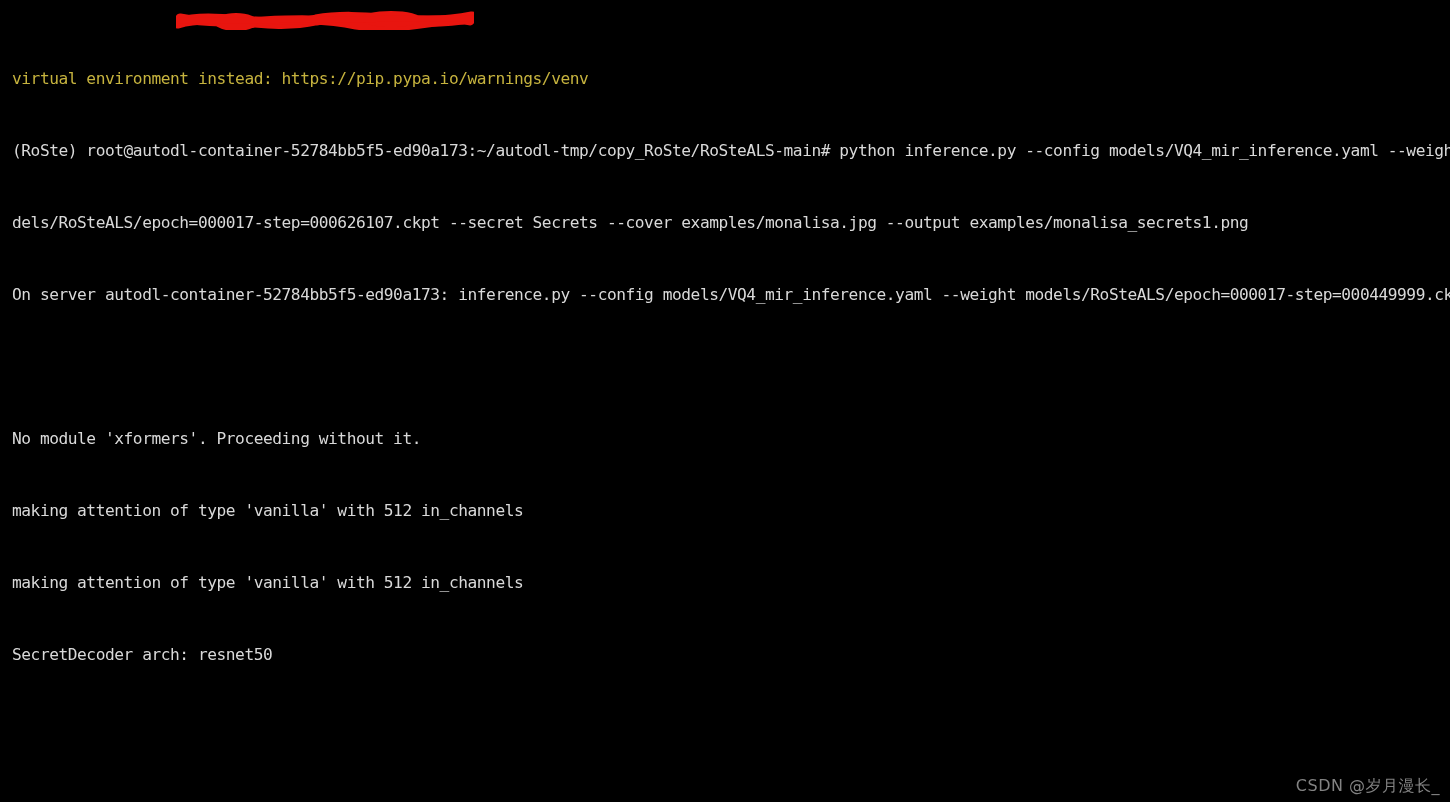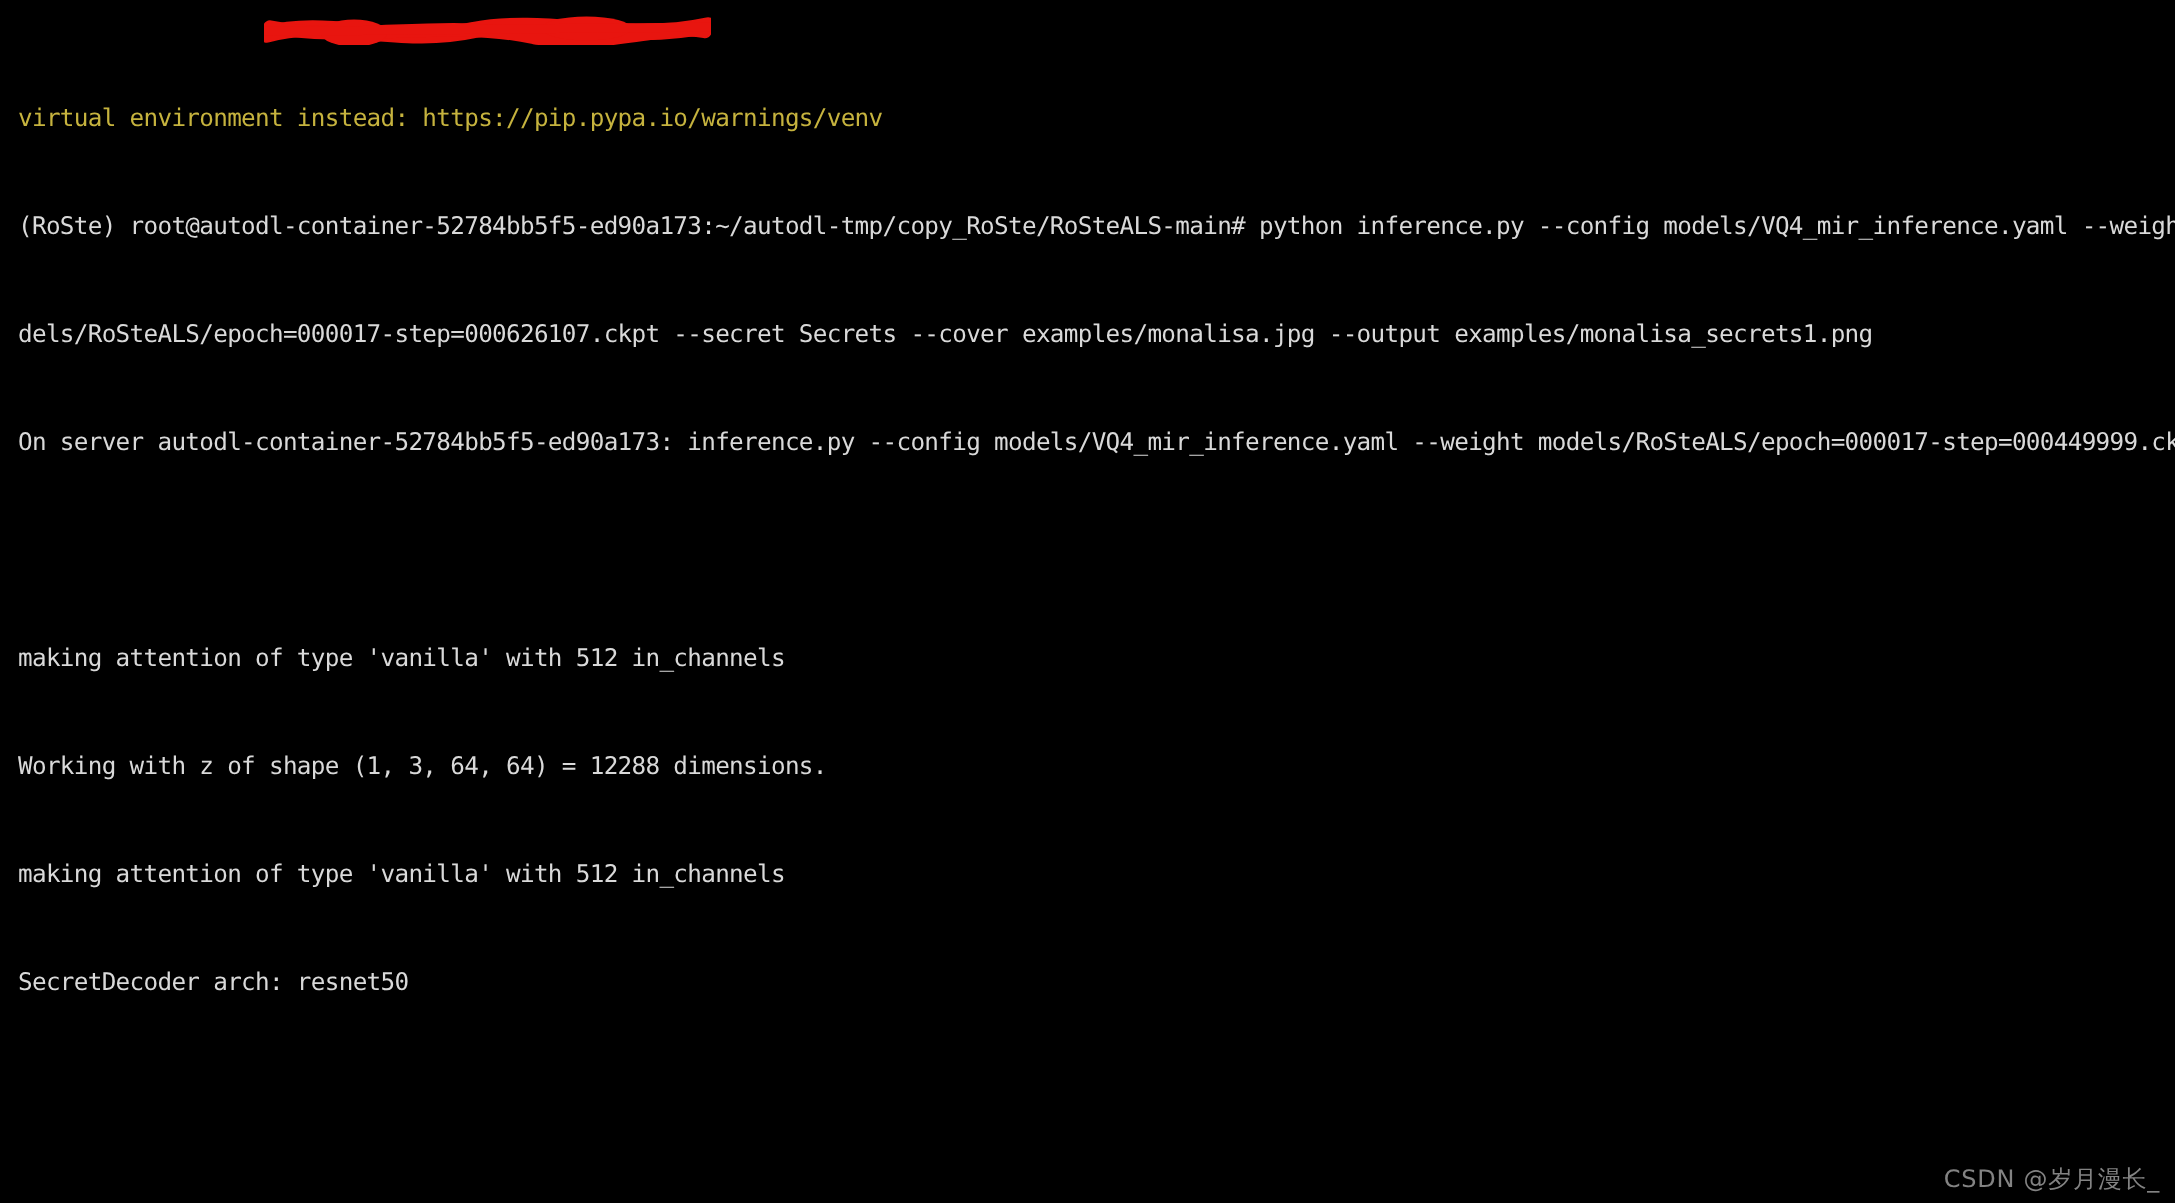--- a/index.html
+++ b/index.html
@@ -68,22 +68,22 @@
 
 <div id="terminal">
 
   <div class="screen">
 
     <div class="line warn">virtual environment instead: https://pip.pypa.io/warnings/venv</div>
     <div class="line txt">(RoSte) root@autodl-container-52784bb5f5-ed90a173:~/autodl-tmp/copy_RoSte/RoSteALS-main# python inference.py --config models/VQ4_mir_inference.yaml --weight mo</div>
     <div class="line txt">dels/RoSteALS/epoch=000017-step=000626107.ckpt --secret Secrets --cover examples/monalisa.jpg --output examples/monalisa_secrets1.png</div>
     <div class="line txt">On server autodl-container-52784bb5f5-ed90a173: inference.py --config models/VQ4_mir_inference.yaml --weight models/RoSteALS/epoch=000017-step=000449999.ckpt -</div>
     <div class="line txt"></div>
+    <div class="line txt">No module 'xformers'. Proceeding without it.</div>
     <div class="line txt">making attention of type 'vanilla' with 512 in_channels</div>
-    <div class="line txt">Working with z of shape (1, 3, 64, 64) = 12288 dimensions.</div>
     <div class="line txt">making attention of type 'vanilla' with 512 in_channels</div>
     <div class="line txt">SecretDecoder arch: resnet50</div>
     
     
     
     
     
     
     
     

